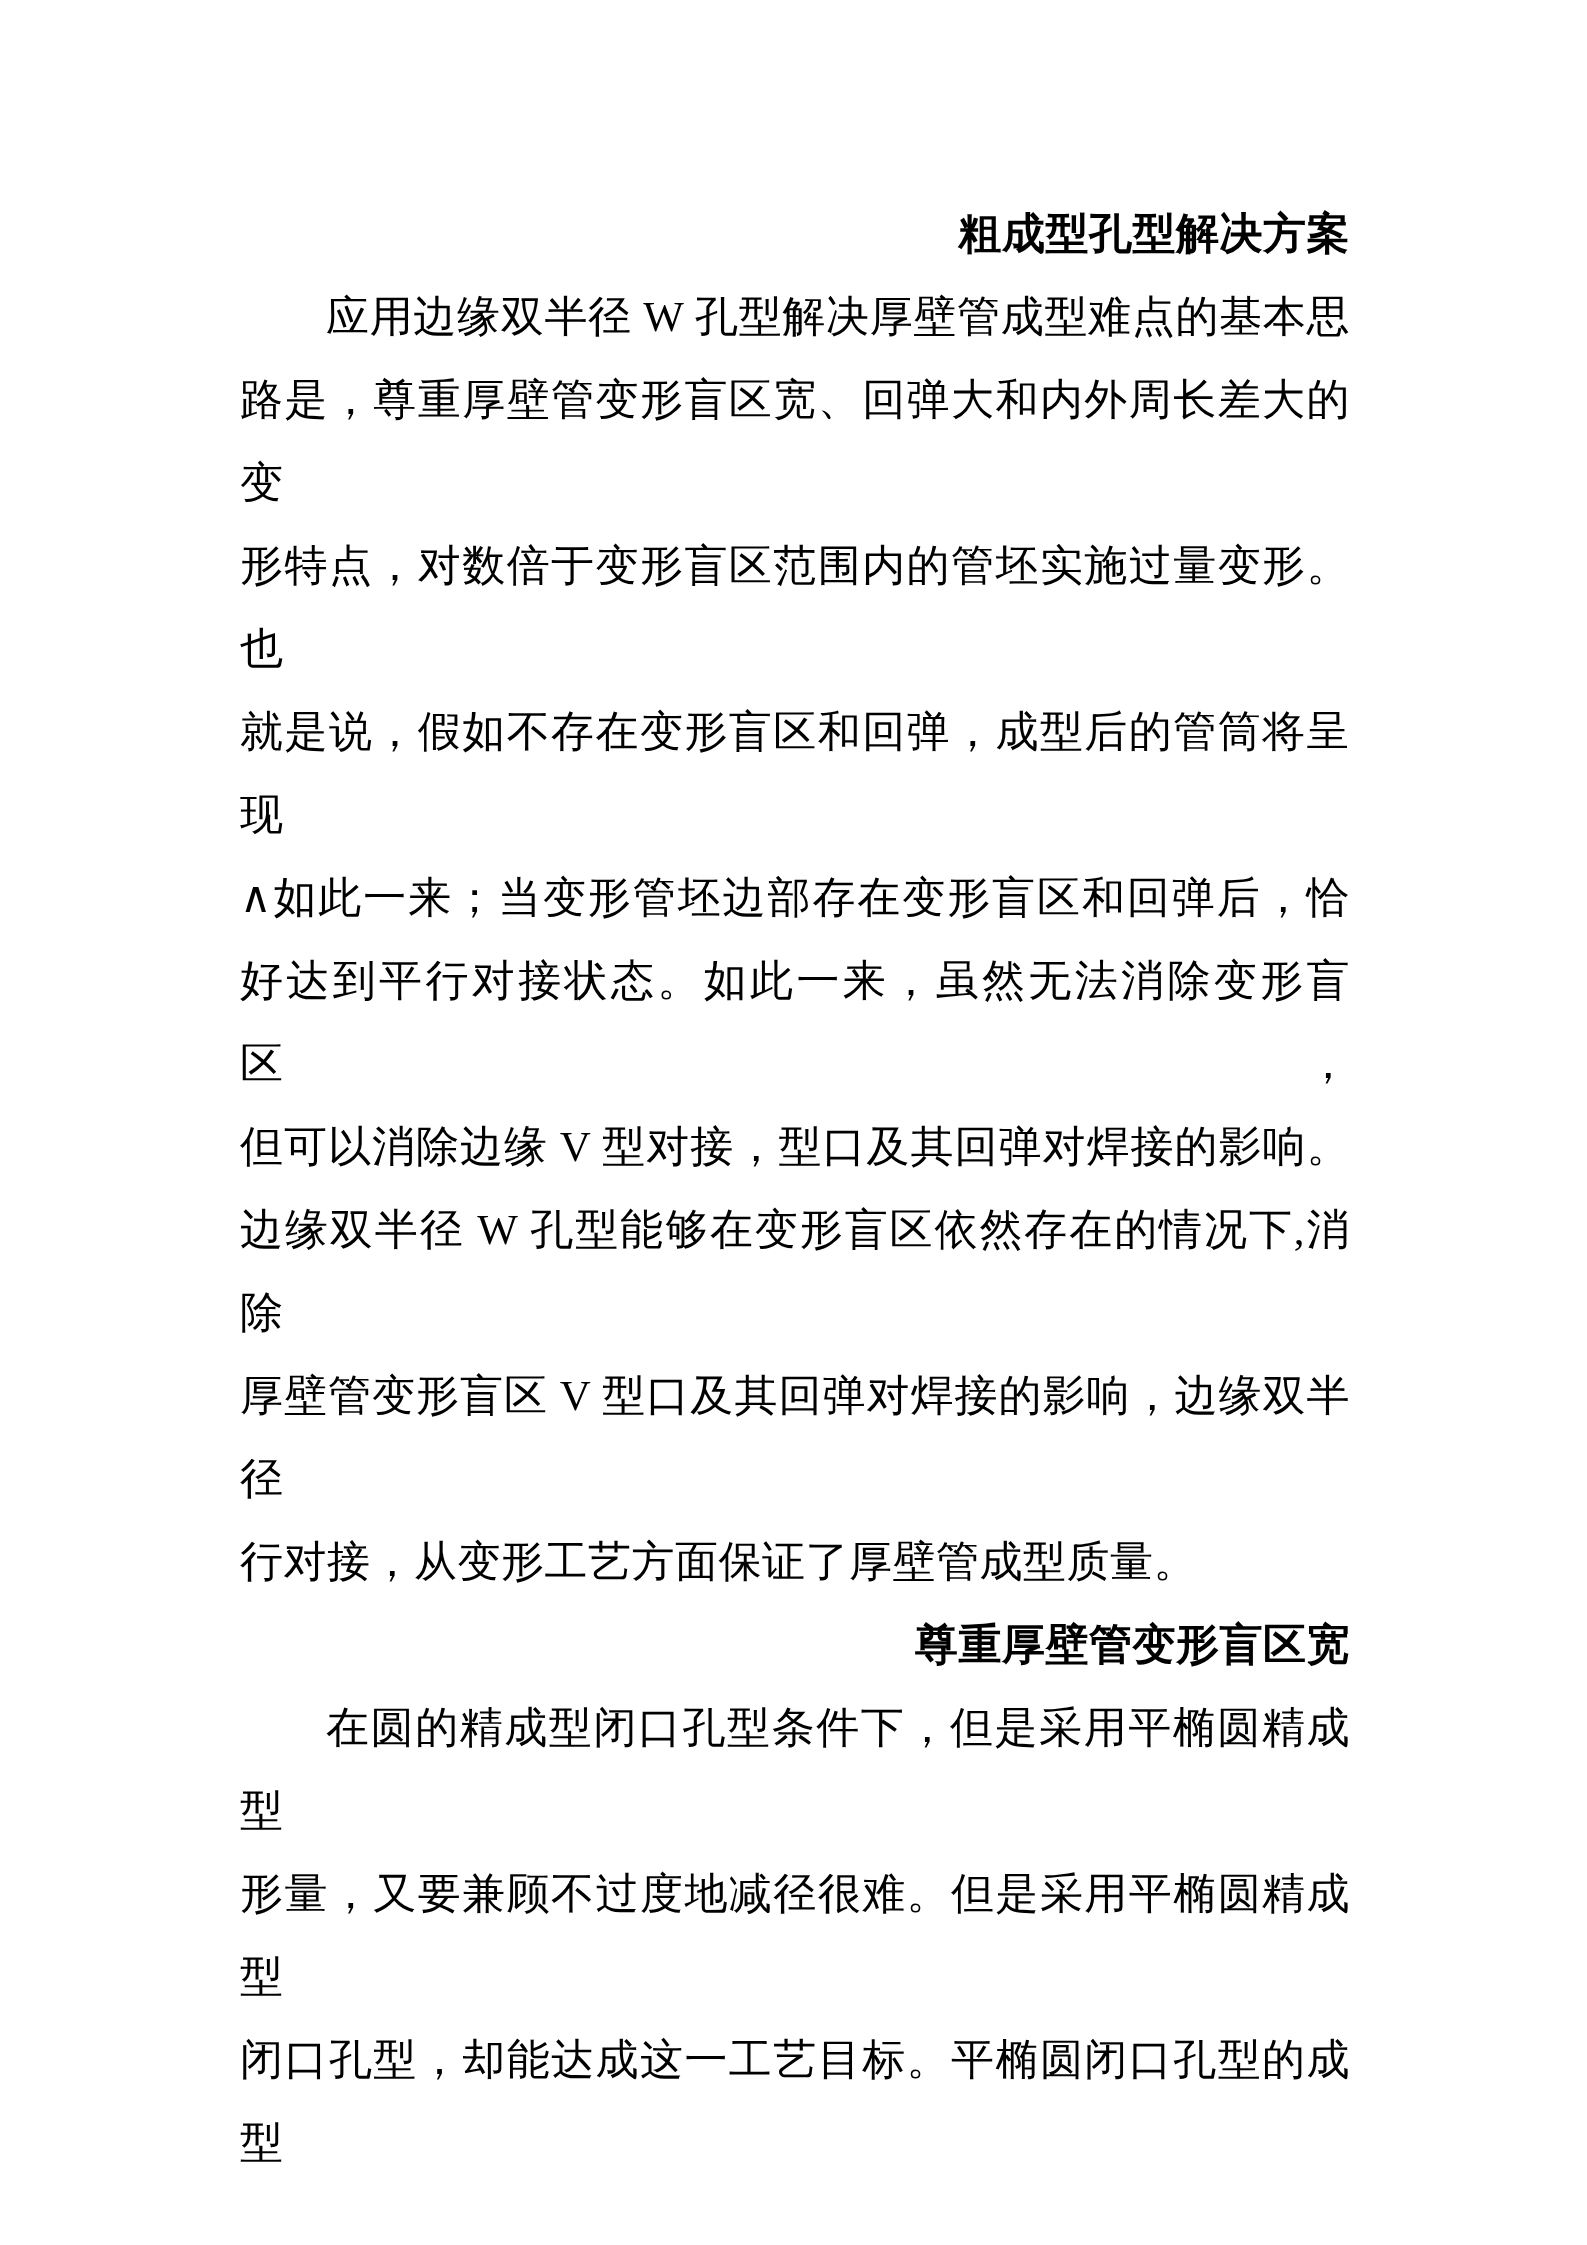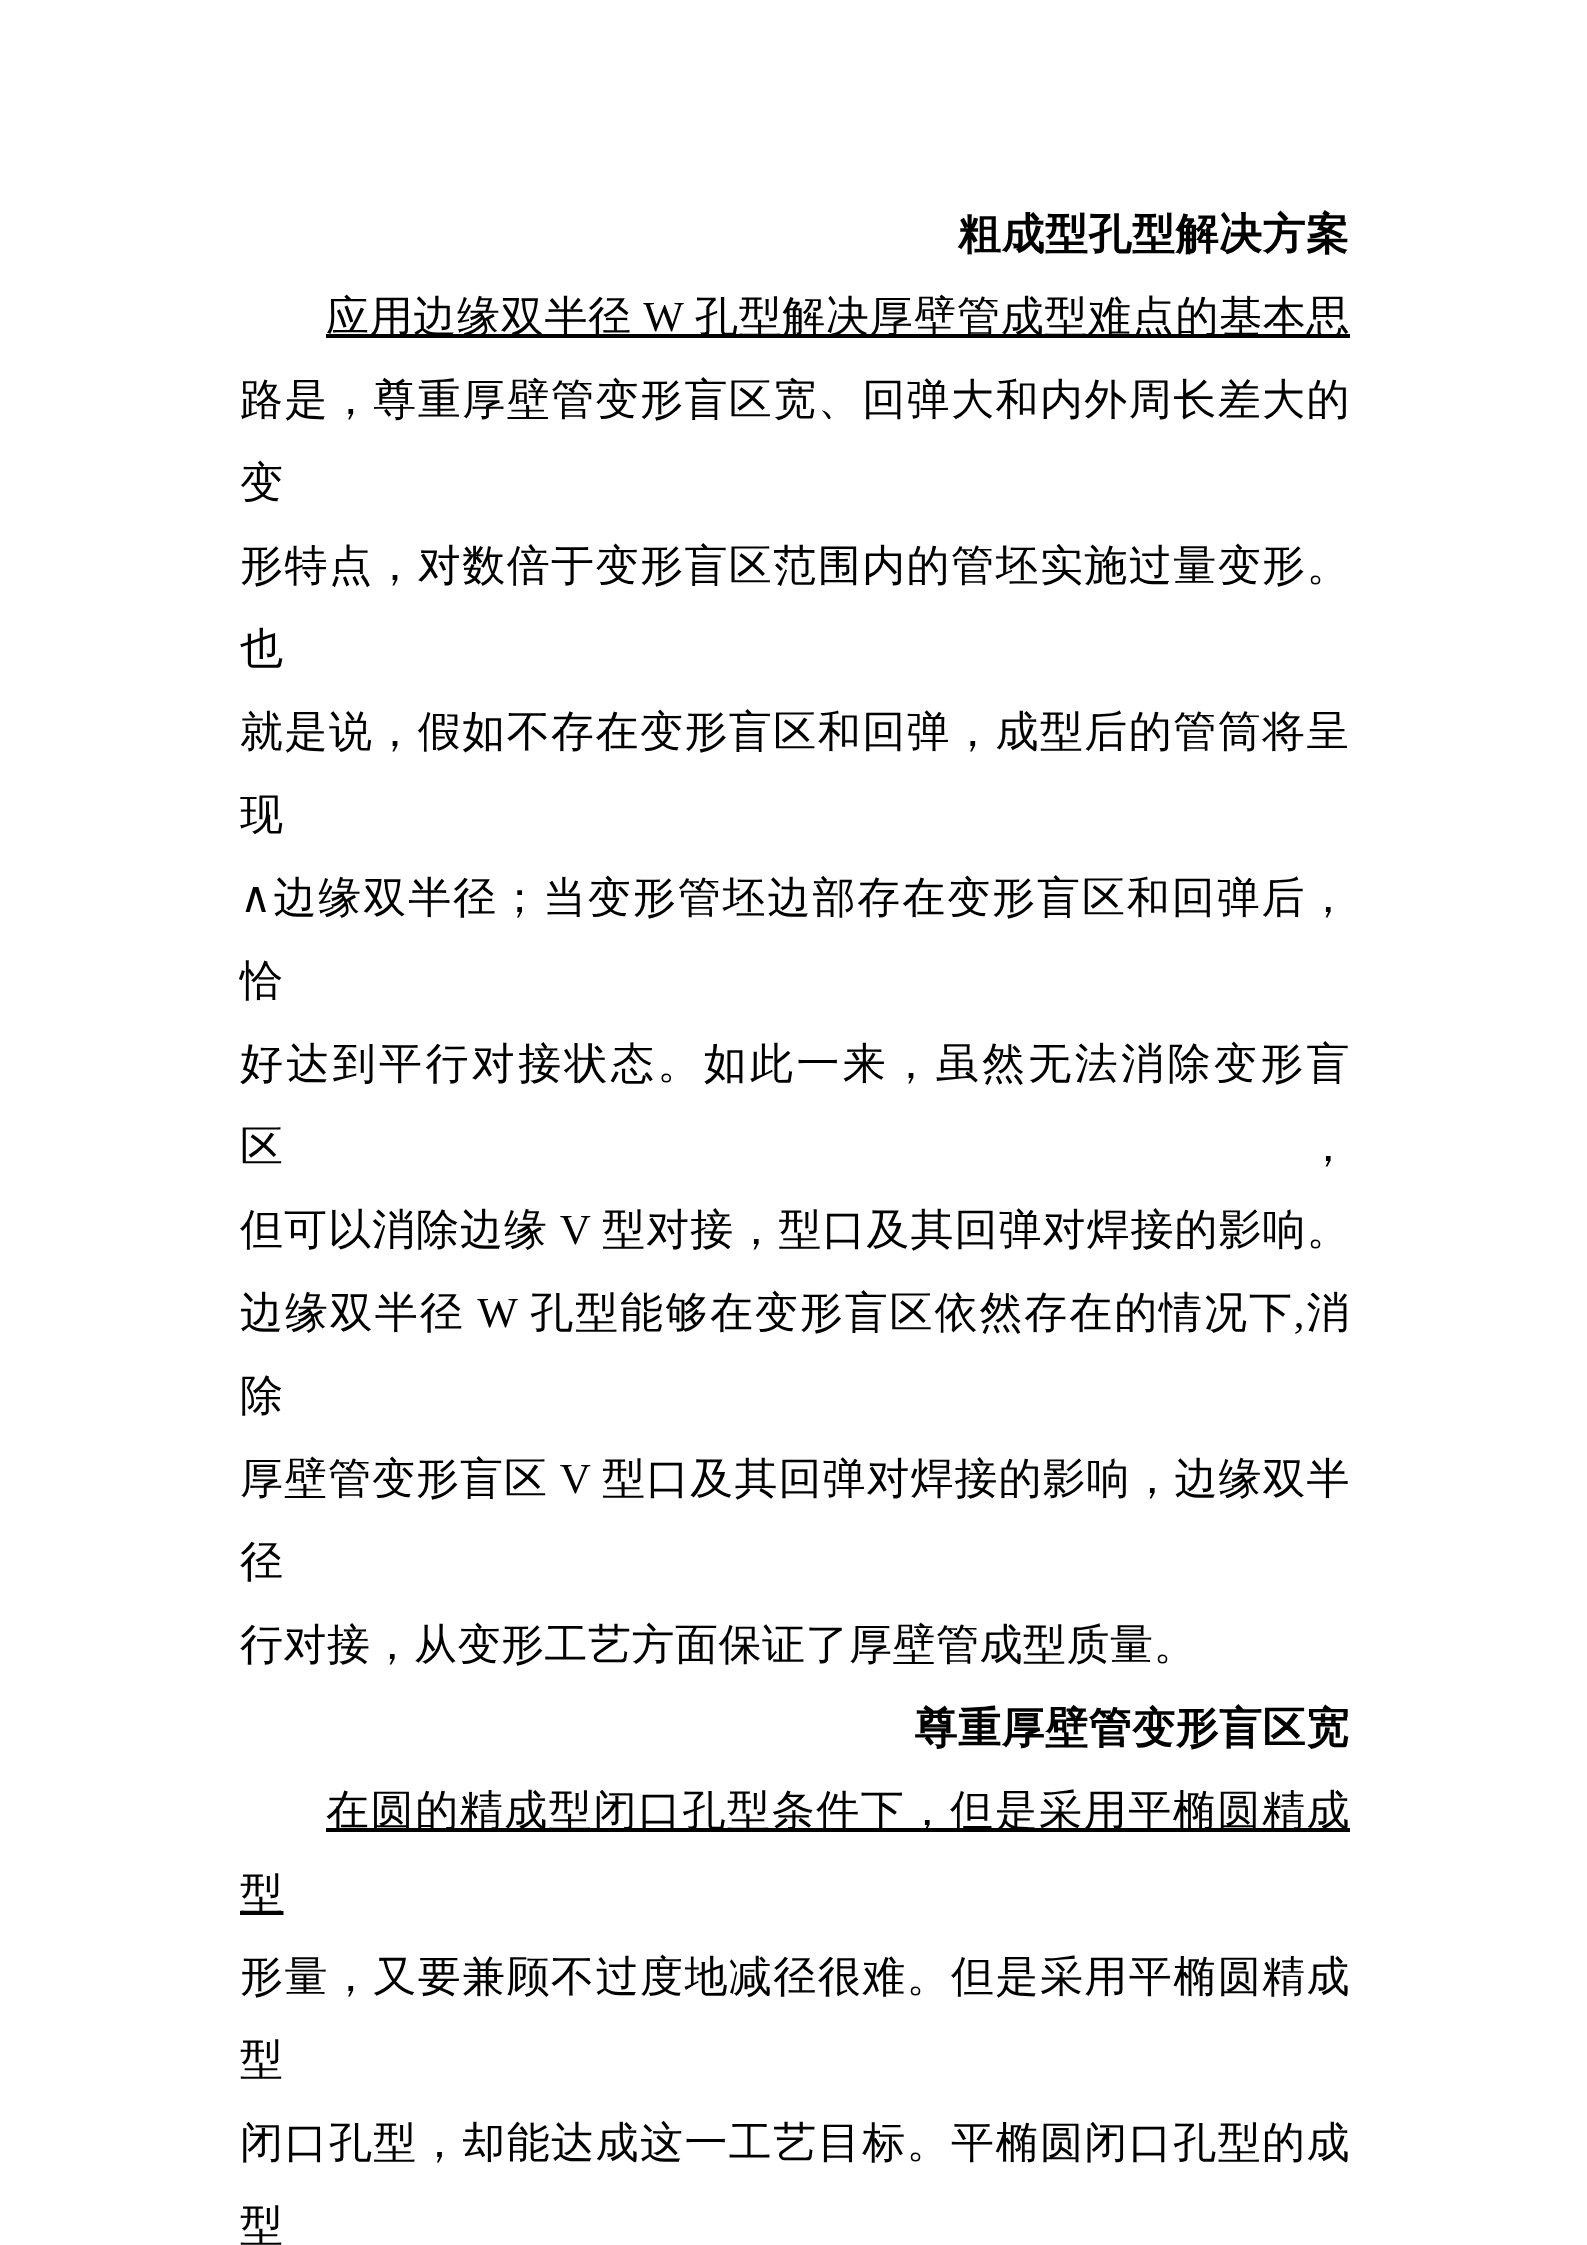--- a/index.html
+++ b/index.html
@@ -37,40 +37,39 @@
     text-indent: 2em;
     text-align: right;
     white-space: nowrap;
   }
   .line {
     text-align: justify;
     text-align-last: justify;
   }
   .line.first {
     text-indent: 2em;
-    text-decoration: underline;
   }
   .line.last {
     text-align: center;
     text-align-last: left;
   }
 </style>
 </head>
 <body>
 
 <div class="page">
   <div class="text-block">
 
     <div class="section">
       <div class="heading">粗成型孔型解决方案</div>
       <div class="line first">应用边缘双半径 W 孔型解决厚壁管成型难点的基本思</div>
       <div class="line">路是，尊重厚壁管变形盲区宽、回弹大和内外周长差大的变</div>
       <div class="line">形特点，对数倍于变形盲区范围内的管坯实施过量变形。也</div>
       <div class="line">就是说，假如不存在变形盲区和回弹，成型后的管筒将呈现</div>
-      <div class="line">∧边缘双半径；当变形管坯边部存在变形盲区和回弹后，恰</div>
+      <div class="line">∧如此一来；当变形管坯边部存在变形盲区和回弹后，恰</div>
       <div class="line">好达到平行对接状态。如此一来，虽然无法消除变形盲区，</div>
       <div class="line">但可以消除边缘 V 型对接，型口及其回弹对焊接的影响。</div>
       <div class="line">边缘双半径 W 孔型能够在变形盲区依然存在的情况下,消除</div>
       <div class="line">厚壁管变形盲区 V 型口及其回弹对焊接的影响，边缘双半径</div>
       <div class="line last">行对接，从变形工艺方面保证了厚壁管成型质量。</div>
     </div>
 
     <div class="section">
       <div class="heading">尊重厚壁管变形盲区宽</div>
       <div class="line first">在圆的精成型闭口孔型条件下，但是采用平椭圆精成型</div>

